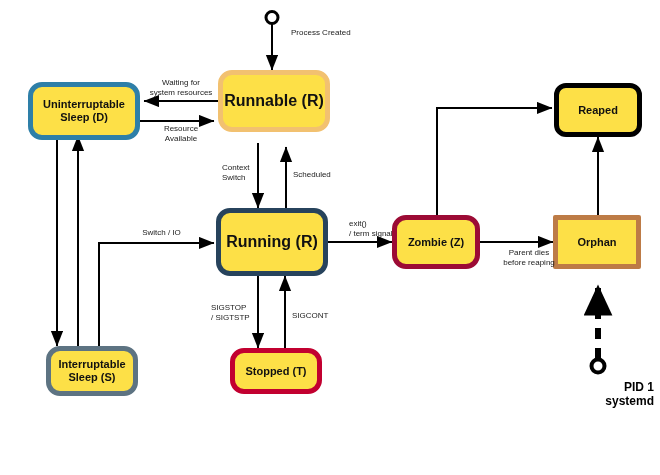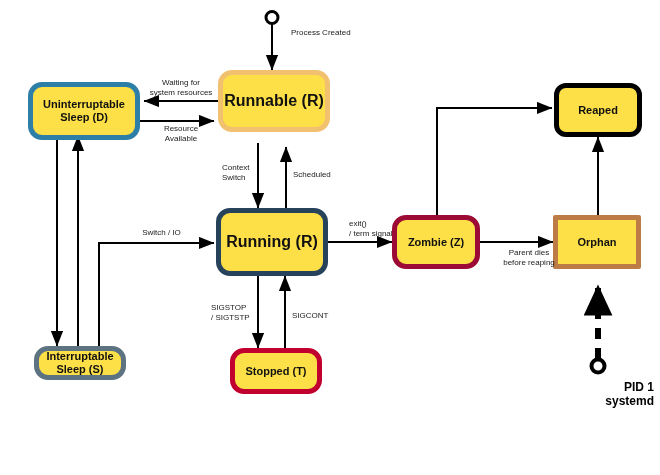--- a/index.html
+++ b/index.html
@@ -90,21 +90,21 @@
   </div>
 
   <div class="node n-runnable" style="left:218px;top:70px;width:112px;height:62px;">
     <span class="lbl">Runnable (R)</span>
   </div>
 
   <div class="node n-running" style="left:216px;top:208px;width:112px;height:68px;">
     <span class="lbl">Running (R)</span>
   </div>
 
-  <div class="node n-ssleep" style="left:34px;top:346px;width:92px;height:34px;">
+  <div class="node n-ssleep" style="left:46px;top:346px;width:92px;height:50px;">
     <span class="lbl">Interruptable
 Sleep (S)</span>
   </div>
 
   <div class="node n-stopped" style="left:230px;top:348px;width:92px;height:46px;">
     <span class="lbl">Stopped (T)</span>
   </div>
 
   <div class="node n-zombie" style="left:392px;top:215px;width:88px;height:54px;">
     <span class="lbl">Zombie (Z)</span>

